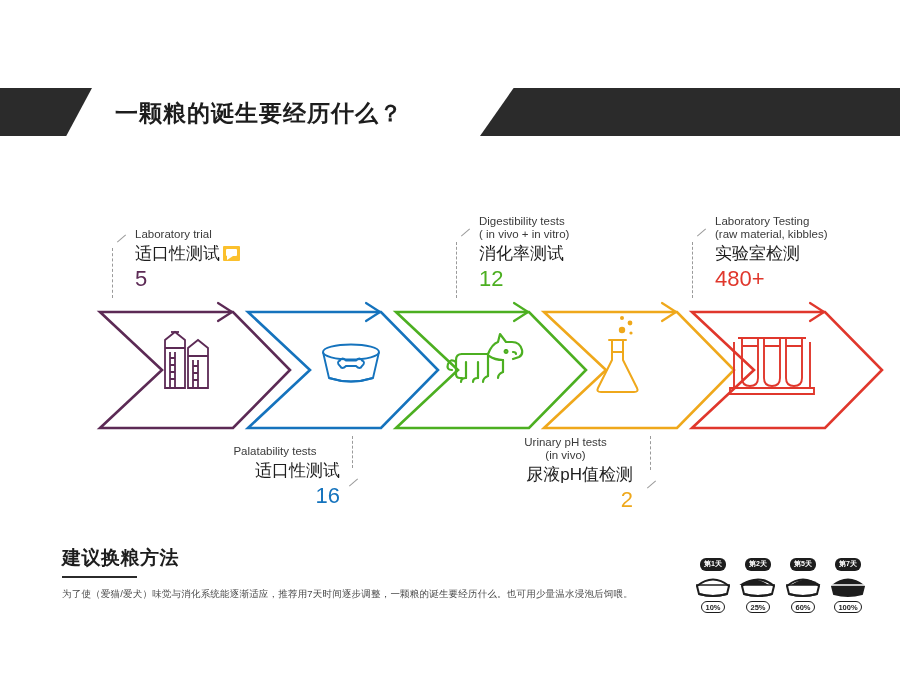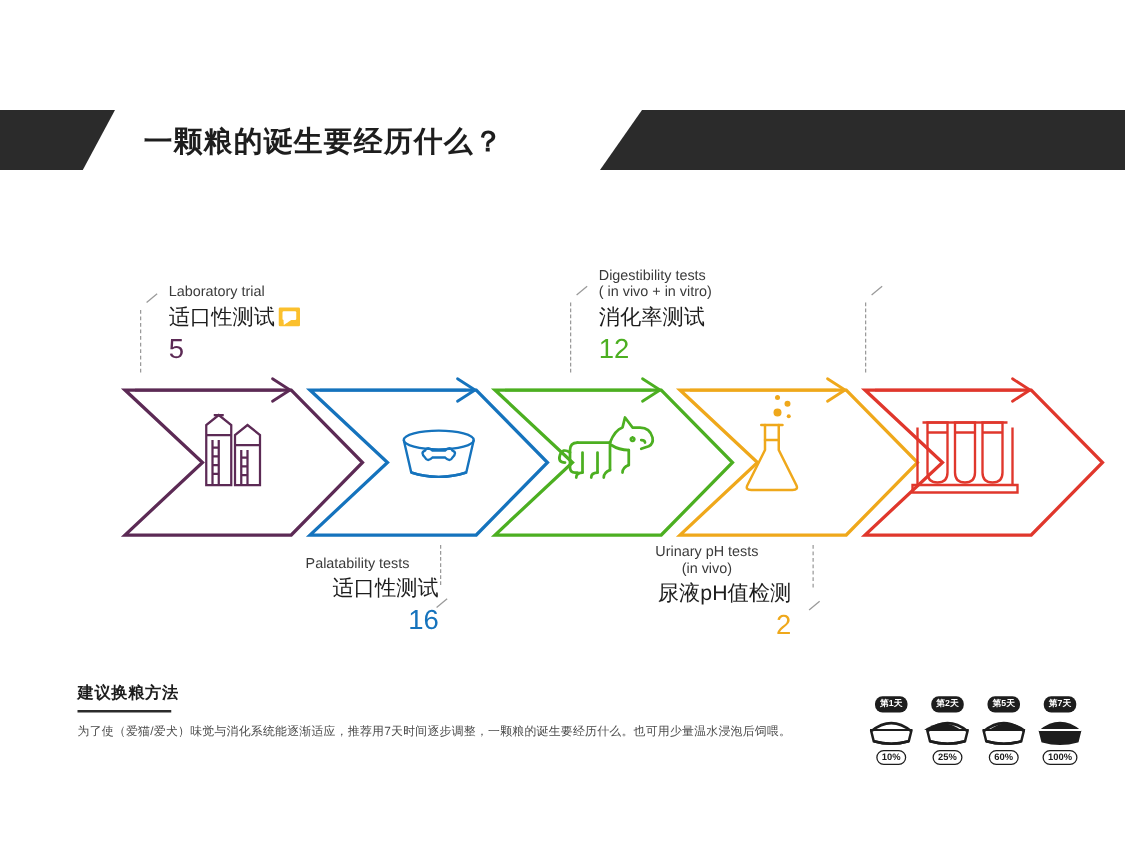--- a/index.html
+++ b/index.html
@@ -41,21 +41,21 @@
           border-left:3px solid #fff;border-top:2px solid #fff;
           border-right:3px solid transparent;border-bottom:2px solid transparent;}
 
   
   .conn{position:absolute;}
   .conn .vline{position:absolute;width:0;border-left:1.6px dashed #9a9a9a;}
   .conn .tick{position:absolute;width:11px;height:0;border-top:1.6px solid #9a9a9a;}
 
   
   .foot{position:absolute;left:62px;top:545px;width:620px;}
-  .foot-h{font-size:13px;font-weight:bold;color:#1d1d1d;letter-spacing:.5px;}
+  .foot-h{font-size:19px;font-weight:bold;color:#1d1d1d;letter-spacing:.5px;}
   .foot-rule{margin-top:5px;width:75px;height:2px;background:#2b2b2b;}
   .foot-p{margin-top:9px;font-size:9.5px;color:#4a4a4a;letter-spacing:.2px;line-height:14px;}
 
   .bowls{position:absolute;left:694px;top:552px;display:flex;gap:7px;}
   .bowl{width:38px;text-align:center;}
   .bowl .day{display:inline-block;font-size:7px;font-weight:bold;color:#fff;
      background:#1d1d1d;border-radius:6px;padding:1.5px 4px 1.5px;letter-spacing:0;}
   .bowl .pct{display:inline-block;font-size:7.5px;font-weight:bold;color:#1d1d1d;
      border:1.6px solid #1d1d1d;border-radius:6px;padding:0.5px 3px;margin-top:-8px;
      background:#fff;position:relative;z-index:3;}
@@ -170,21 +170,21 @@
       <span>适口性测试</span>
       <span class="bubble"></span>
     </div>
     <div class="num" style="color:#5c2a55;">5</div>
   </div>
 
   <div class="conn" style="left:344px;top:436px;width:30px;height:62px;">
     <div class="vline" style="left:8px;top:0px;height:32px;"></div>
     <div class="tick" style="left:4px;top:46px;transform:rotate(-40deg);"></div>
   </div>
-  <div class="label below" style="left:221px;top:445px;width:130px;">
+  <div class="label below" style="left:210px;top:445px;width:130px;">
     <div class="en">Palatability tests</div>
     <div class="cn" style="justify-content:flex-end;">
       <span>适口性测试</span>
     </div>
     <div class="num" style="color:#1573bd;">16</div>
   </div>
 
   <div class="conn" style="left:452px;top:224px;width:30px;height:75px;">
     <div class="tick" style="left:8px;top:8px;transform:rotate(-40deg);"></div>
     <div class="vline" style="left:4px;top:18px;height:56px;"></div>
@@ -207,20 +207,28 @@
     <div class="en">(in vivo)</div>
     <div class="cn" style="justify-content:flex-end;">
       <span>尿液pH值检测</span>
     </div>
     <div class="num" style="color:#efa81b;">2</div>
   </div>
 
   <div class="conn" style="left:688px;top:224px;width:30px;height:75px;">
     <div class="tick" style="left:8px;top:8px;transform:rotate(-40deg);"></div>
     <div class="vline" style="left:4px;top:18px;height:56px;"></div>
+  </div>
+  <div class="label" style="left:715px;top:215px;">
+    <div class="en">Laboratory Testing</div>
+    <div class="en">(raw material, kibbles)</div>
+    <div class="cn">
+      <span>实验室检测</span>
+    </div>
+    <div class="num" style="color:#e0372c;">480+</div>
   </div>
 
   <div class="foot">
     <div class="foot-h">建议换粮方法</div>
     <div class="foot-rule"></div>
     <div class="foot-p">为了使（爱猫/爱犬）味觉与消化系统能逐渐适应，推荐用7天时间逐步调整，一颗粮的诞生要经历什么。也可用少量温水浸泡后饲喂。</div>
   </div>
 
   <div class="bowls">
     <div class="bowl">

